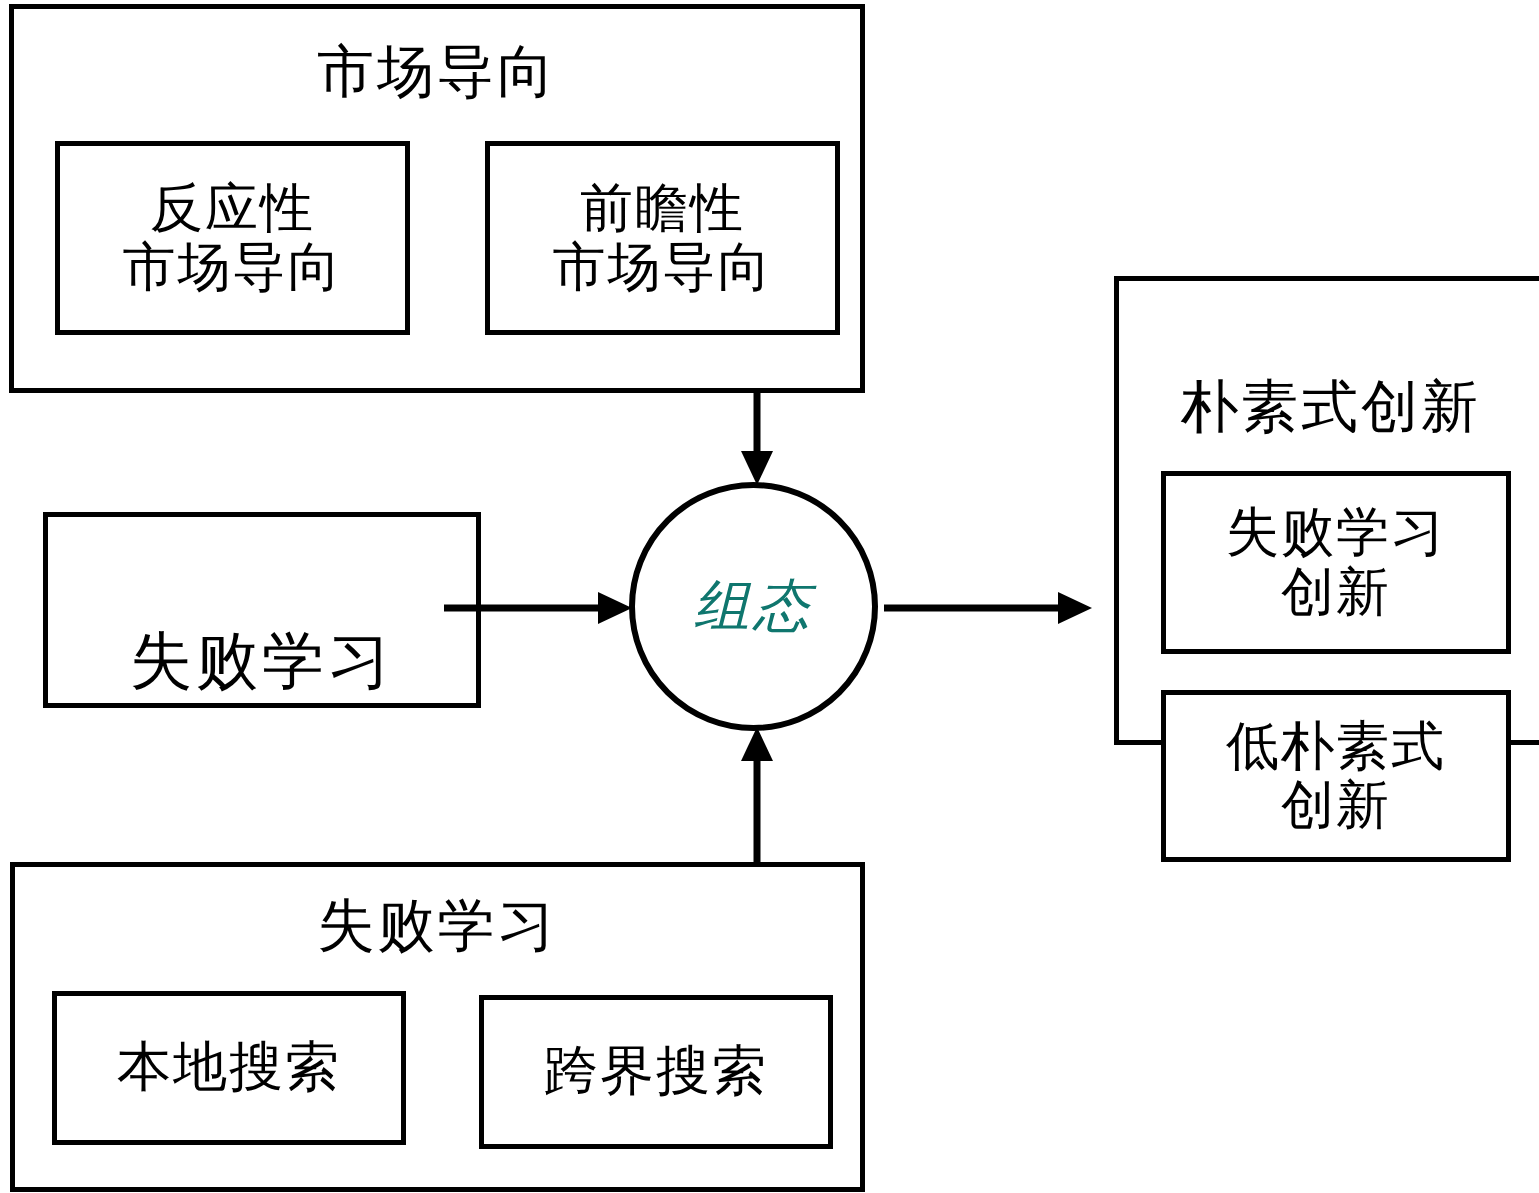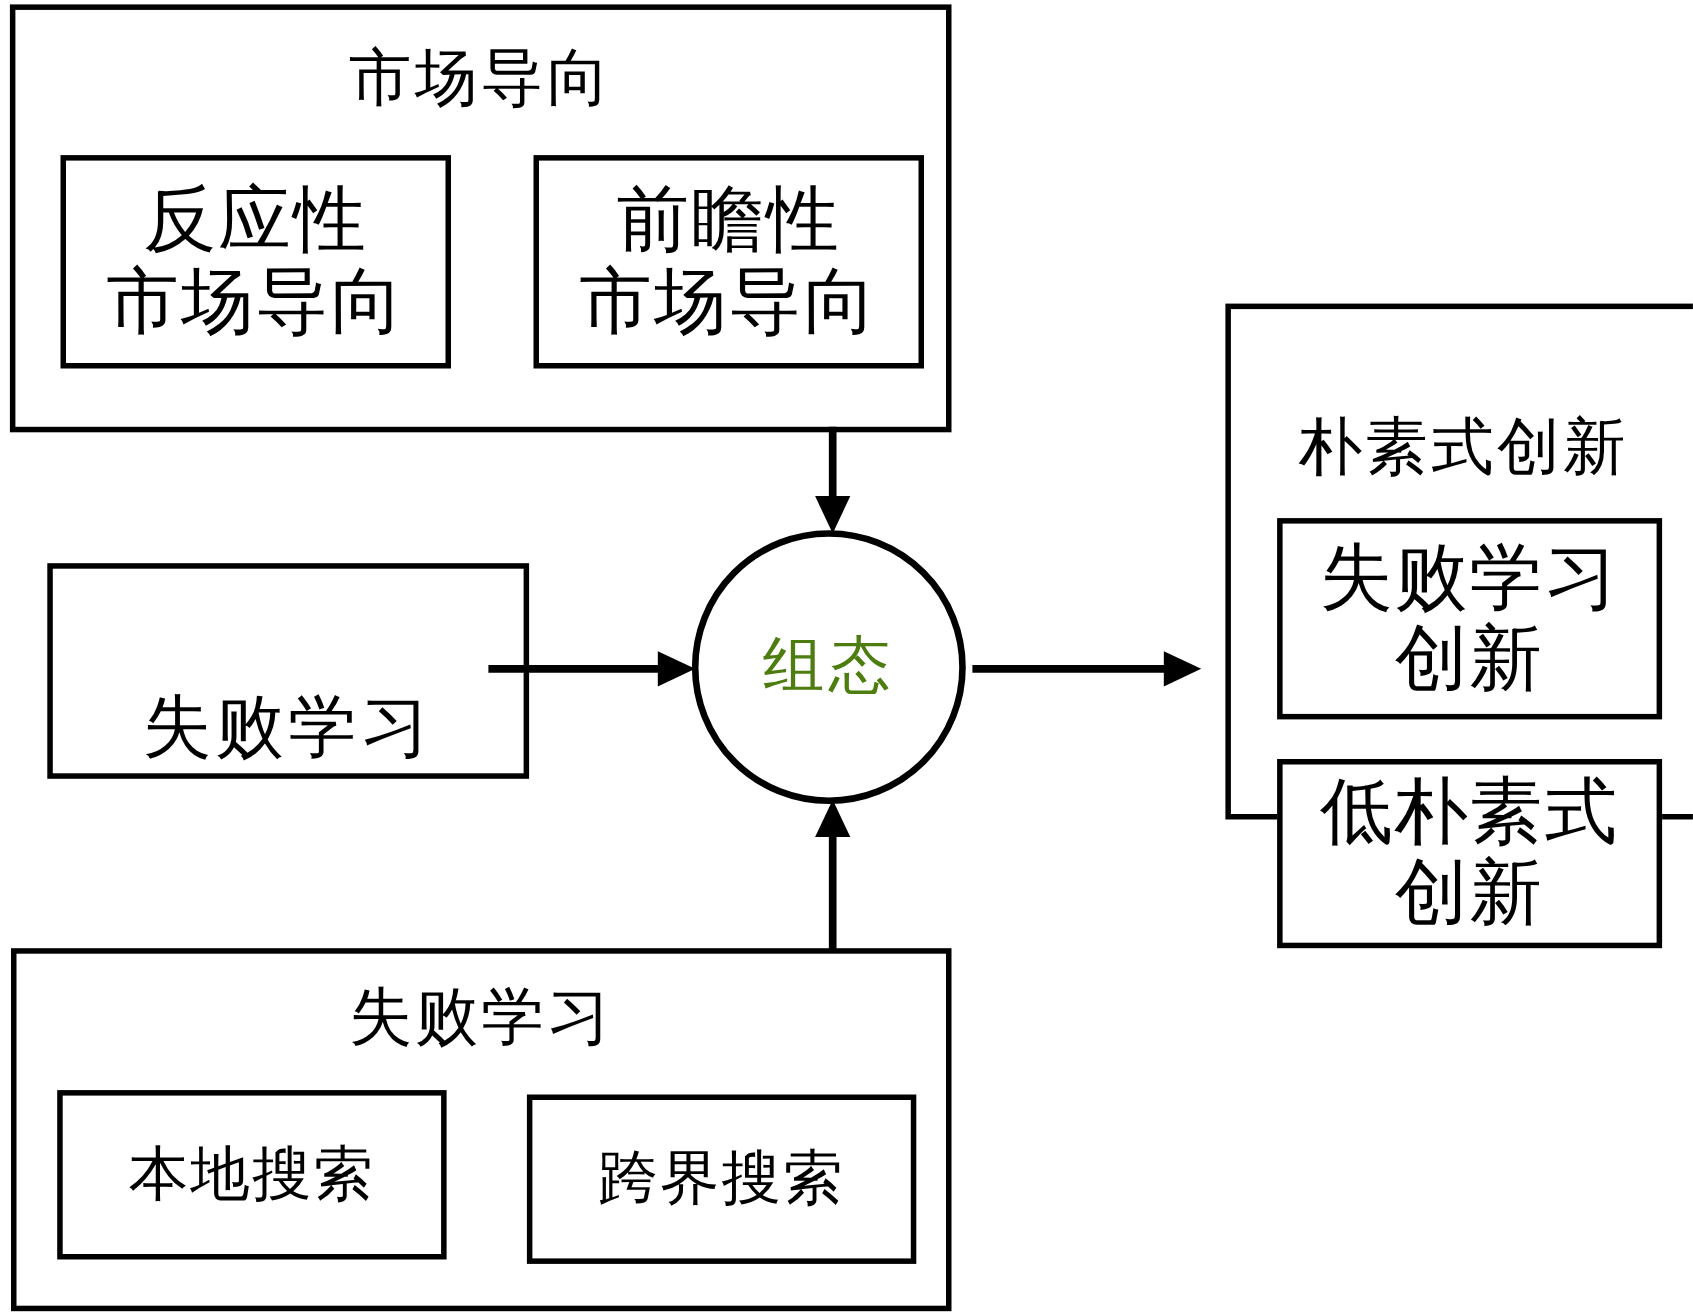--- a/index.html
+++ b/index.html
@@ -45,42 +45,43 @@
     color: #000000;
     white-space: nowrap;
   }
   .label {
     font-size: 54px;
     line-height: 1.14;
     letter-spacing: 2px;
     color: #000000;
   }
   .label-2line {
-    font-size: 66px;
+    font-size: 53px;
     line-height: 1.12;
     letter-spacing: 2px;
     color: #000000;
   }
   .circle {
     position: absolute;
     box-sizing: border-box;
     border: 6px solid #000000;
     border-radius: 50%;
     background: #ffffff;
     display: flex;
     flex-direction: column;
     align-items: center;
     justify-content: center;
     text-align: center;
   }
   .circle .line {
     font-size: 56px;
     line-height: 1.38;
     letter-spacing: 4px;
-    color: #4d7c0f;
+    color: #0f766e;
+    font-style: italic;
   }
   .arrow-svg {
     position: absolute;
     overflow: visible;
   }
   .single-label-box {
     display: flex;
     align-items: flex-end;
     justify-content: center;
     text-align: center;

